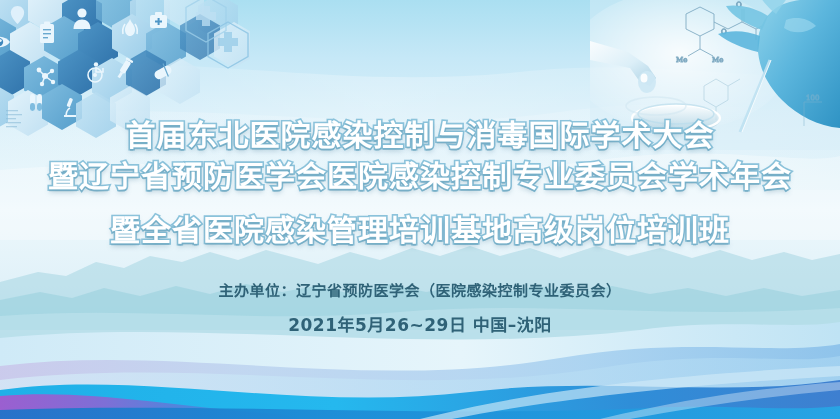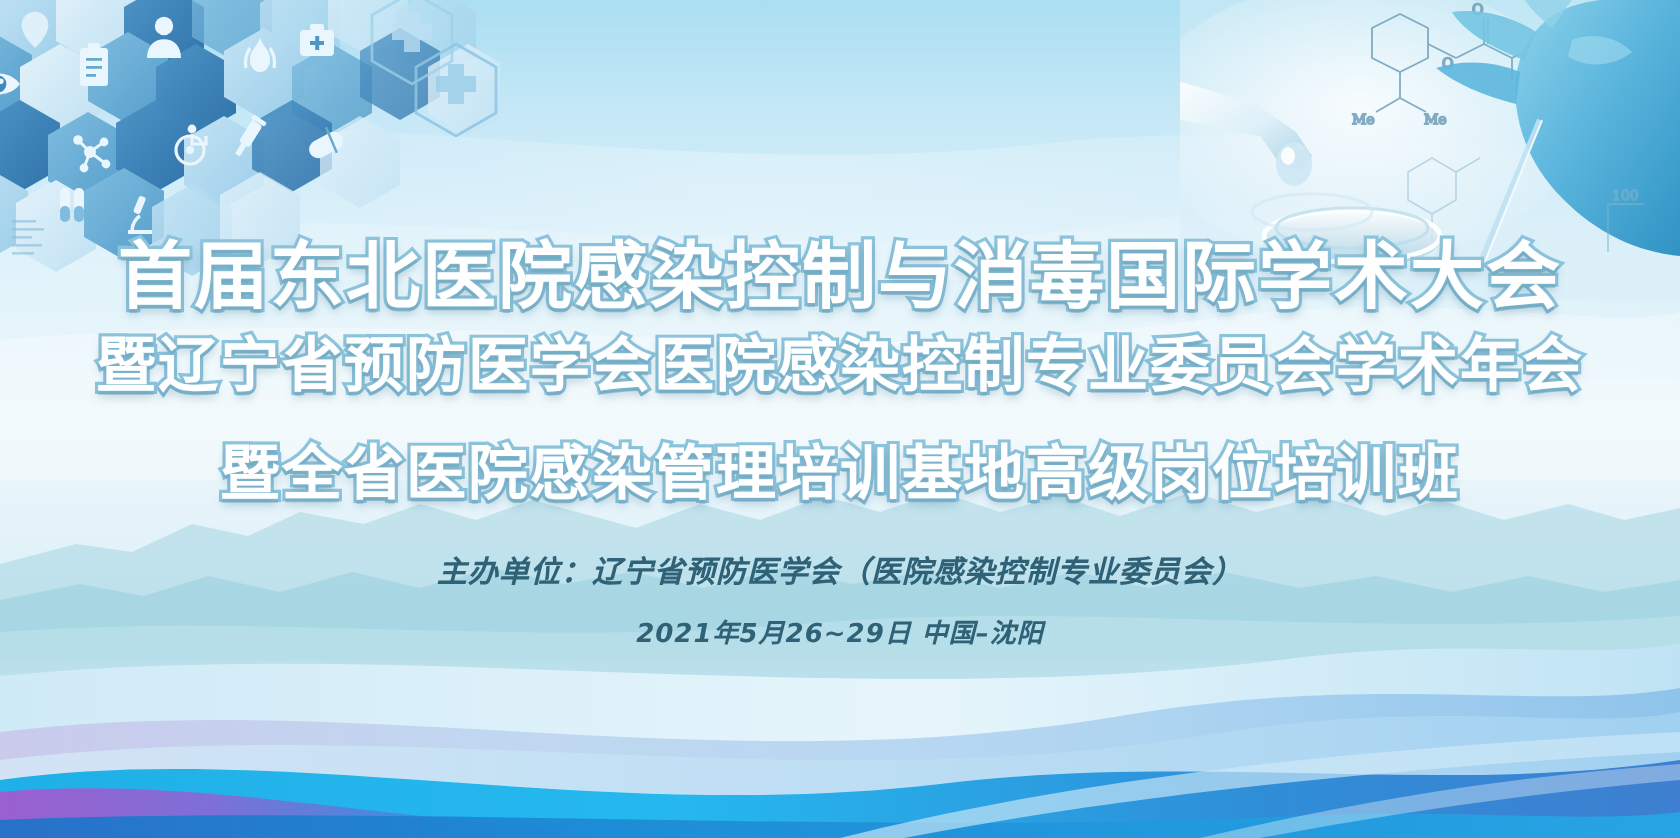--- a/index.html
+++ b/index.html
@@ -36,33 +36,33 @@
     line-height:1.05;
     letter-spacing:1px;
     white-space:nowrap;
     -webkit-text-stroke:3.2px #8ec5dd;
     paint-order:stroke fill;
     text-shadow:
        0 0 1px #8ec5dd,
        0 2px 0 rgba(110,165,190,.55),
        0 3px 5px rgba(70,120,150,.35);
   }
-  .tl1{font-size:37px;margin-bottom:9px;}
+  .tl1{font-size:30px;margin-bottom:9px;}
   .tl2{font-size:30px;margin-bottom:22px;}
   .tl3{font-size:30px;margin-bottom:9px;margin-top:23px;}
 
-  #meta{margin-top:20px;font-style:italic;}
+  #meta{margin-top:32px;}
   .meta-line{
     font-family:"DejaVu Sans","Liberation Sans",sans-serif;
     font-weight:bold;
     color:#2f6277;
     white-space:nowrap;
   }
   .ml1{font-size:15px;letter-spacing:.5px;}
-  .ml2{font-size:13px;letter-spacing:.5px;margin-top:11px;}
+  .ml2{font-size:17px;letter-spacing:.5px;margin-top:11px;}
 
   
   .chemtext{font-family:"DejaVu Serif","Liberation Serif",serif;font-size:7px;fill:#5f89a4;}
 </style>
 </head>
 <body>
 
 <div id="banner">
 
   <div class="layer">

